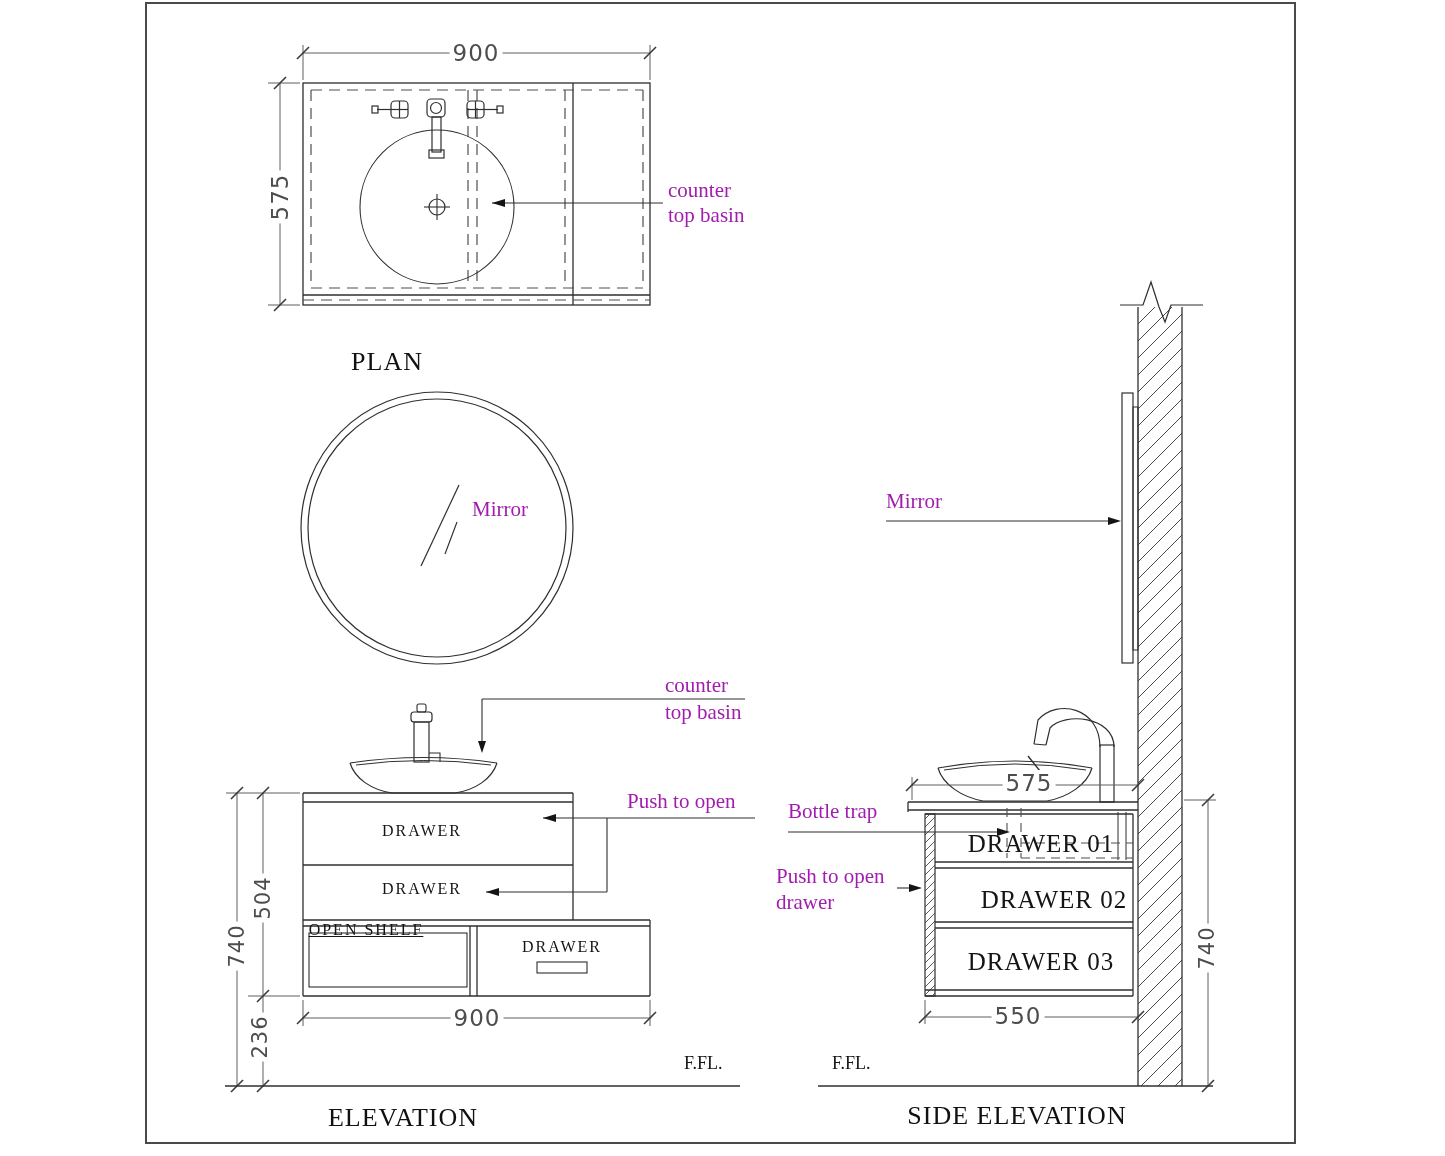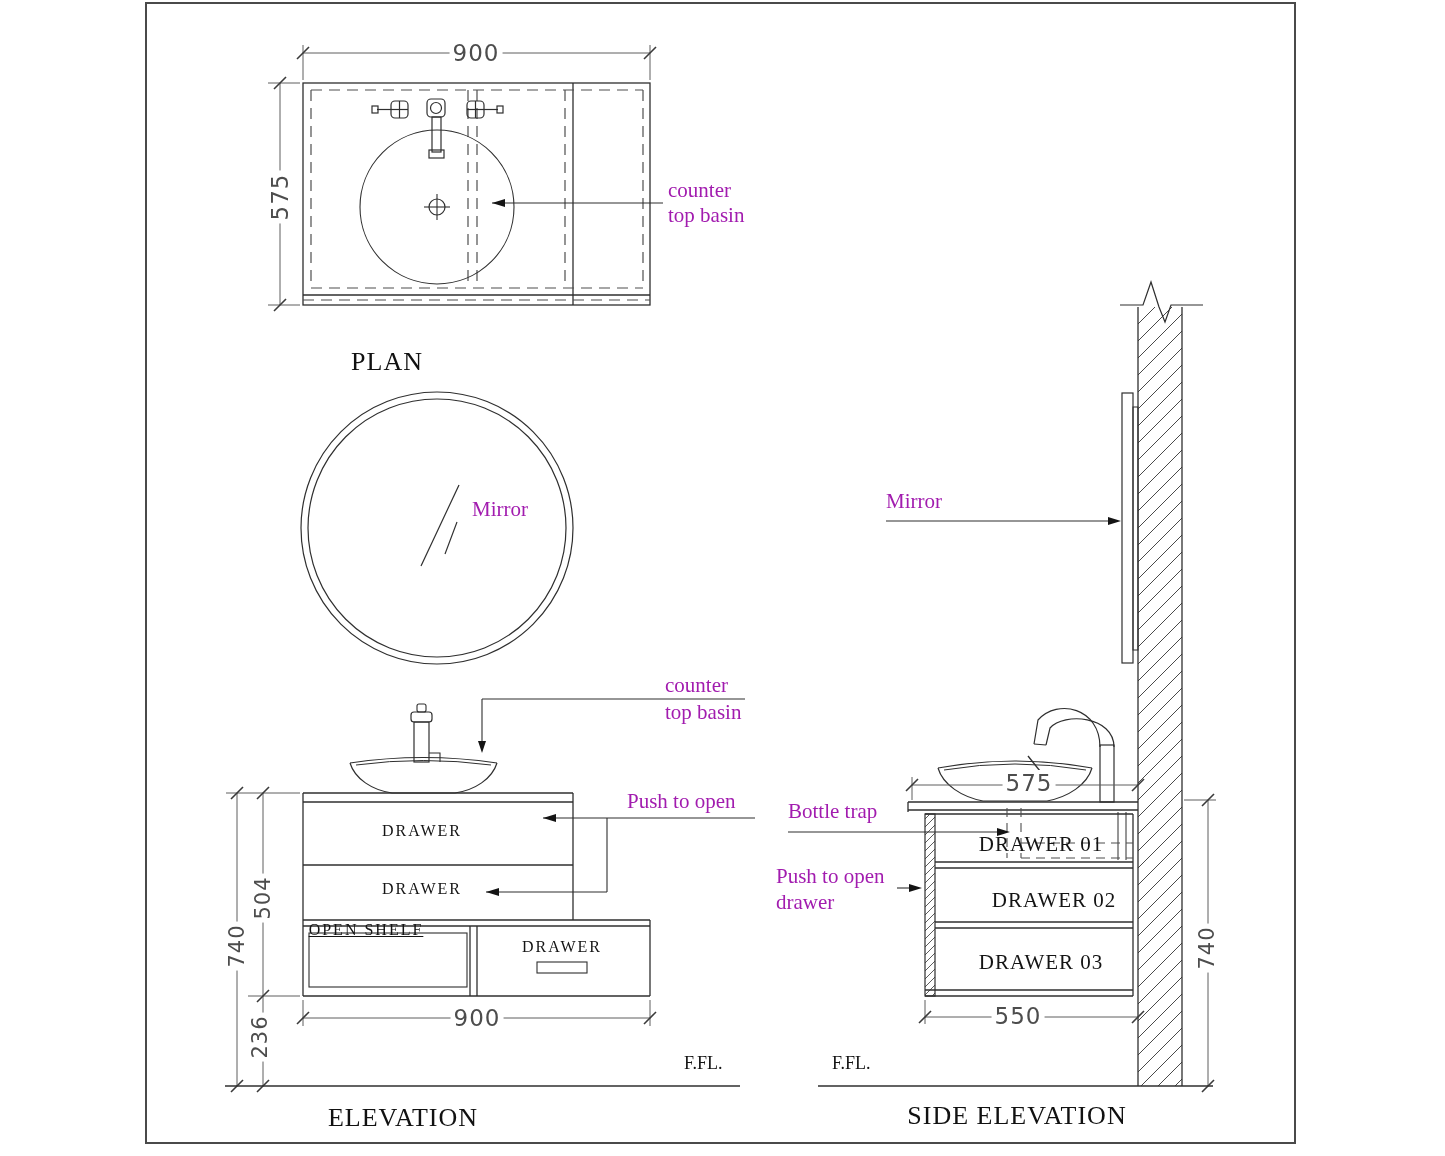--- a/index.html
+++ b/index.html
@@ -16,21 +16,21 @@
   .ctr { transform:translate(-50%,-50%); }
   .vctr { transform:translate(-50%,-50%) rotate(-90deg); }
   .label { font-size:21px; line-height:25px; color:#a21caf; }
   .title { font-size:26px; letter-spacing:1px; color:#111111; }
   .dim {
     font-family:"DejaVu Sans", sans-serif; font-size:23px; letter-spacing:1px;
     color:#4d4d4d; background:#ffffff; padding:0 3px;
   }
   .dim.small { font-size:21px; }
   .drawer-sm { font-size:16px; letter-spacing:2px; color:#141414; }
-  .drawer-lg { font-size:21px; letter-spacing:1px; color:#141414; }
+  .drawer-lg { font-size:25px; letter-spacing:1px; color:#141414; }
   .ffl { font-size:18px; color:#141414; }
 </style>
 </head>
 <body>
 
 <div class="canvas">
 
   <div class="frame"></div>
 
   <svg class="linework" width="1445" height="1156" viewBox="0 0 1445 1156">

